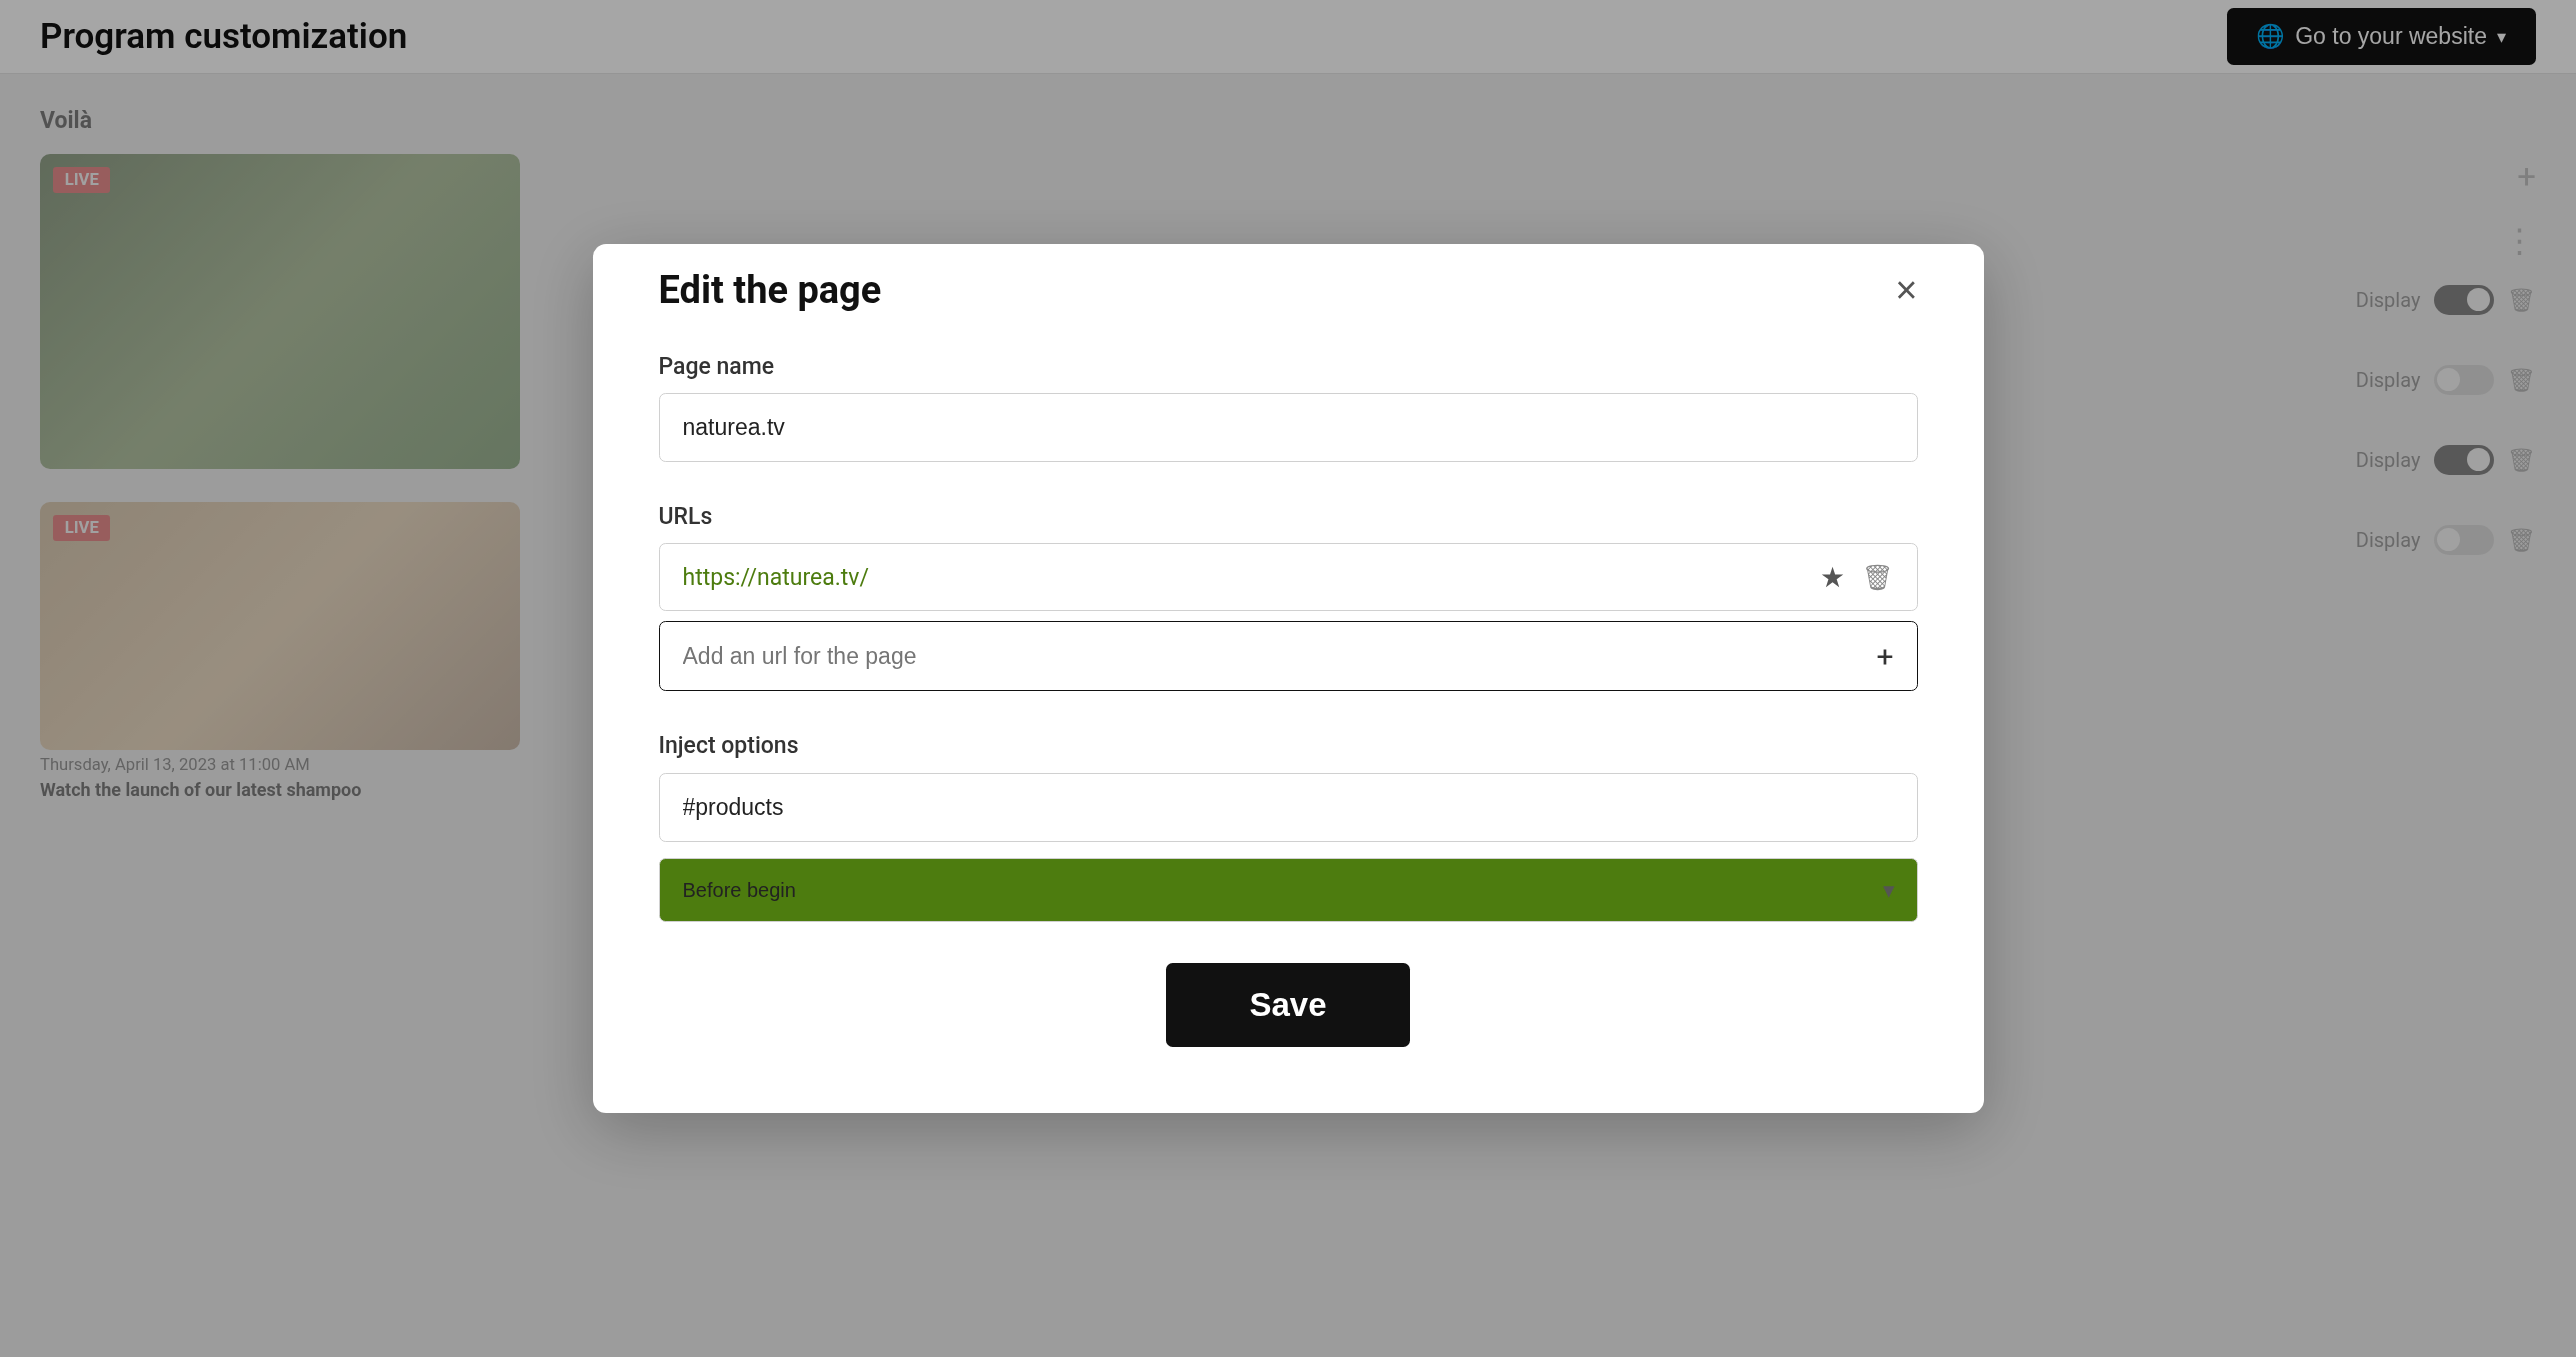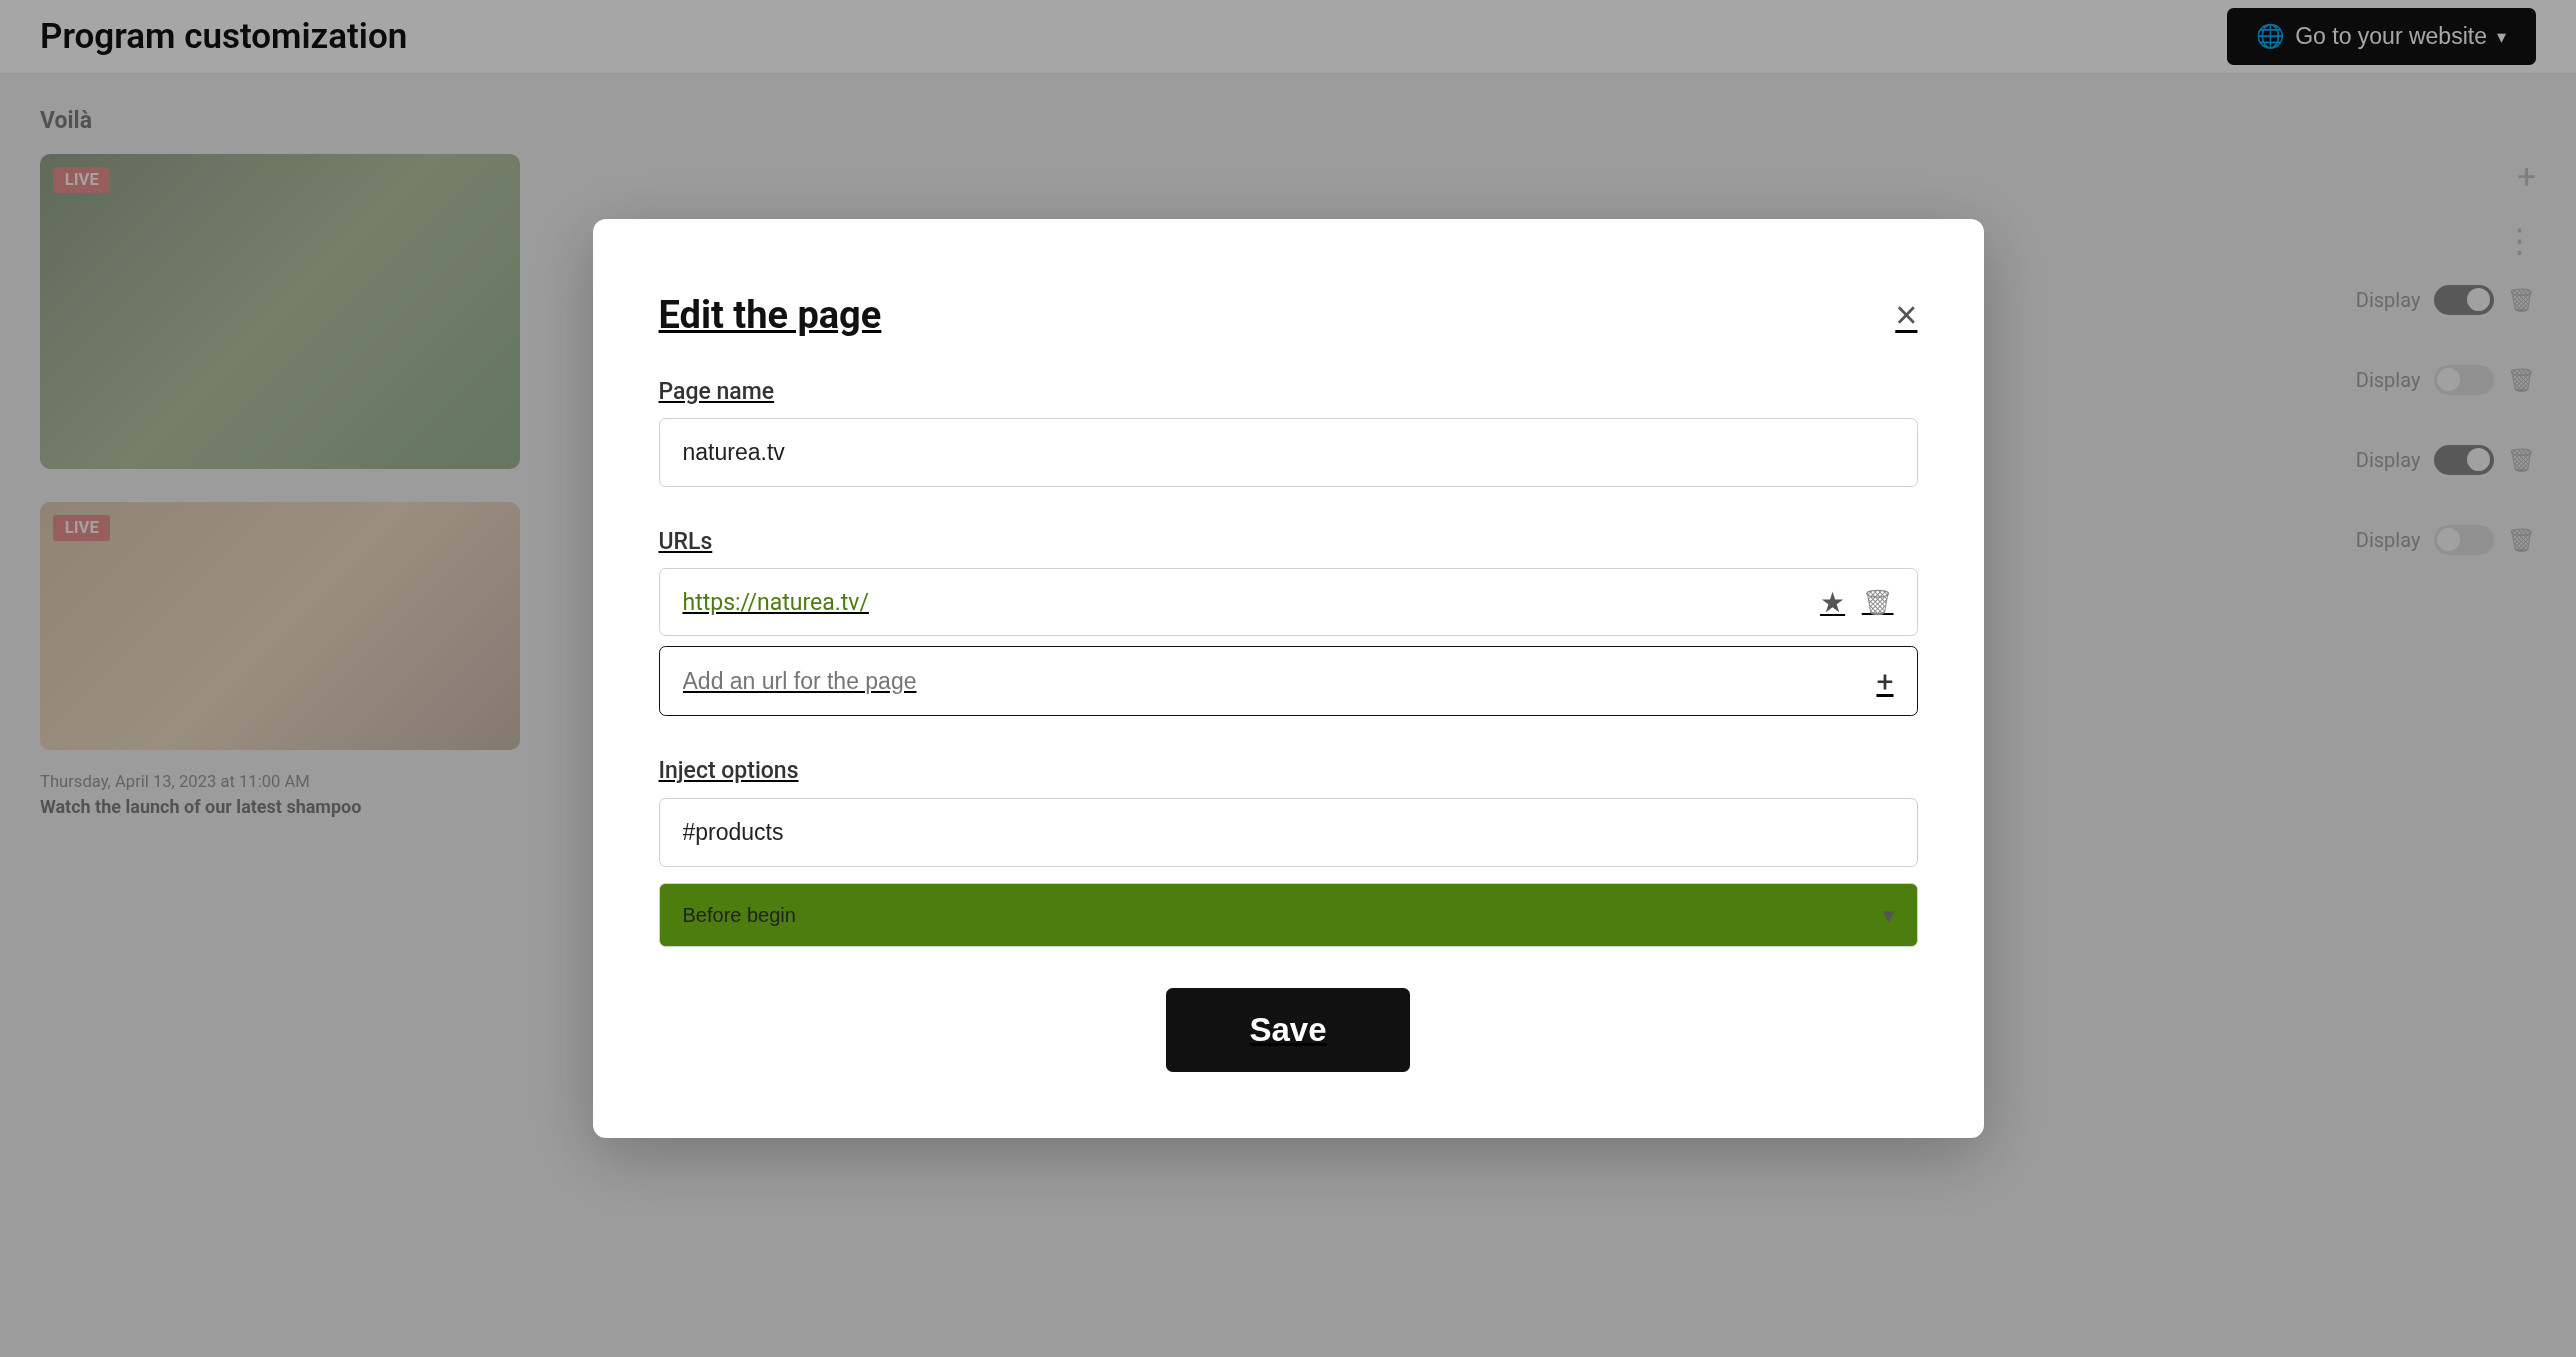--- a/index.html
+++ b/index.html
@@ -103,21 +103,21 @@
     }
     .upcoming-card {
       border-radius: 10px;
       overflow: hidden;
       background: #888;
       position: relative;
       width: 480px;
       height: 248px;
     }
     .upcoming-meta {
-      margin-top: 22px;
+      margin-top: 5px;
       font-size: 16.6px;
       color: #444;
     }
     .upcoming-title {
       font-size: 18px;
       font-weight: 700;
       color: #111;
       margin-top: 5px;
     }
 
@@ -177,25 +177,24 @@
       display: flex;
       align-items: center;
       justify-content: center;
     }
 
     
     .modal {
       background: #fff;
       border-radius: 13.2px;
       width: 1391px;
-      padding: 74px 66px 66px;
+      padding: 24px 66px 66px;
       position: relative;
       z-index: 101;
       box-shadow: 0 16.6px 66px rgba(0,0,0,0.25);
-      text-decoration: underline;
     }
     .modal-header {
       display: flex;
       align-items: center;
       justify-content: space-between;
       margin-bottom: 41px;
     }
     .modal-title {
       font-size: 38px;
       font-weight: 700;

